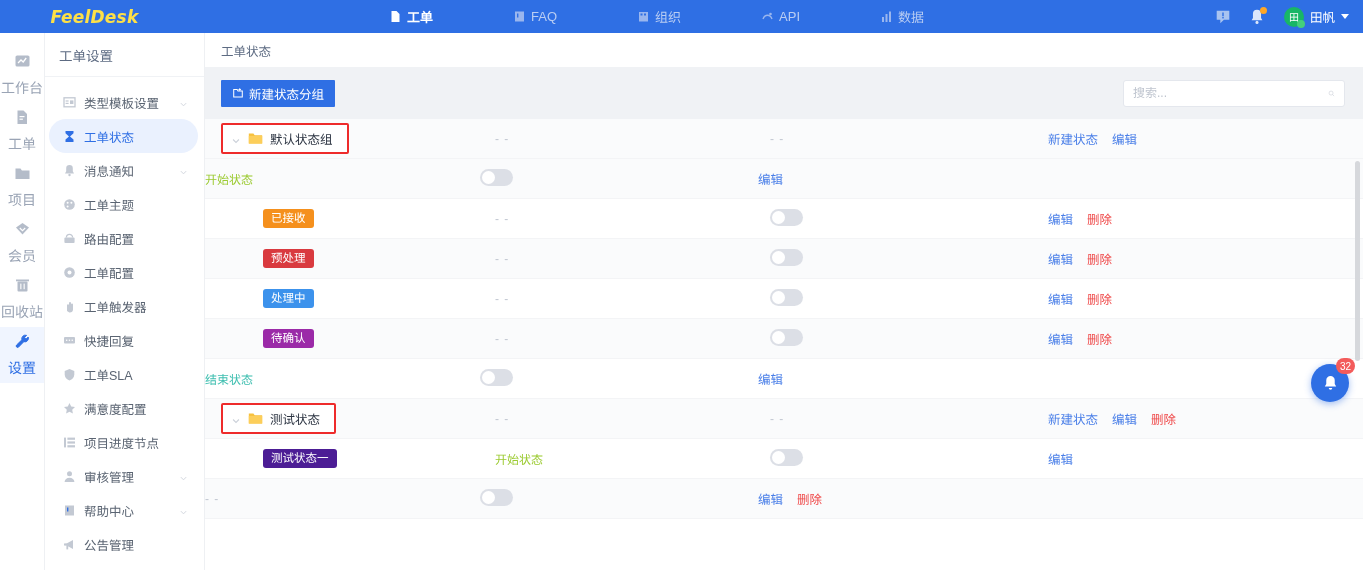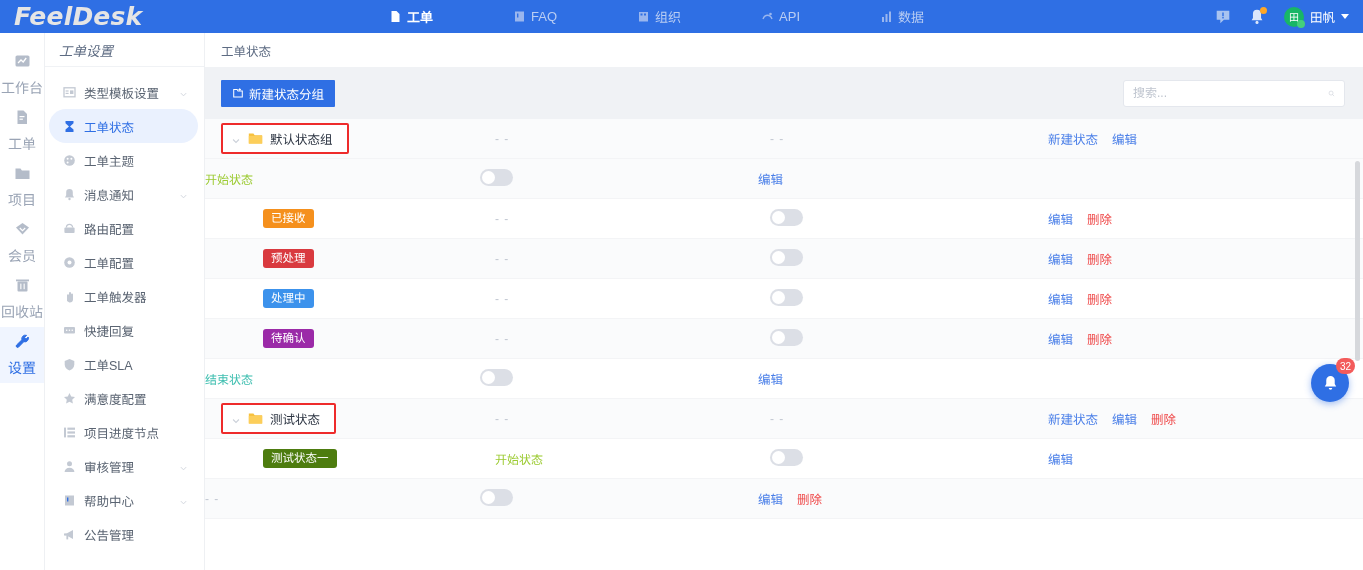--- a/index.html
+++ b/index.html
@@ -9,23 +9,24 @@
     font-size: 13px; color: #333; overflow: hidden; background: #f0f2f5;
   }
   .app { position: relative; width: 1363px; height: 570px; display: flex; flex-direction: column; }
 
   
   .topbar {
     height: 33px; background: #2f6fe4; display: flex; align-items: center;
     flex: none; position: relative; color: #fff;
   }
   .brand {
-    width: 175px; padding-left: 14px; font-size: 25px; font-weight: bold;
-    font-style: italic; letter-spacing: .2px; color: #e5e5e5;
+    width: 175px; padding-left: 14px; font-size: 17px; font-weight: bold;
+    font-style: italic; letter-spacing: .2px; color: #fde047;
     font-family: "DejaVu Sans", sans-serif;
+    text-align: center;
   }
   .nav { display: flex; align-items: center; gap: 0; flex: 1; }
   .nav-item {
     display: flex; align-items: center; gap: 5px; font-size: 13px;
     color: #b9cdf3; padding: 0 14px; height: 33px; cursor: pointer;
     margin-right: 52px;
   }
   .nav-item:first-child { margin-left: 200px; }
   .nav-item.active { color: #ffffff; font-weight: 600; }
   .nav-ico { width: 13px; height: 13px; display: inline-block; }
@@ -55,21 +56,21 @@
   .rail-item {
     height: 56px; display: flex; flex-direction: column; align-items: center; justify-content: center;
     gap: 7px; cursor: pointer; color: #9aa4b5; font-size: 14px;
   }
   .rail-item.active { background: #f0f5ff; color: #2f6fe4; }
   .rail-item.active .rail-ico svg { stroke: #2f6fe4; fill: #2f6fe4; }
   .rail-ico { width: 17px; height: 17px; display: flex; align-items: center; justify-content: center; }
 
   
   .sidebar { width: 160px; background: #fff; flex: none; border-right: 1px solid #eef0f3; display: flex; flex-direction: column; }
-  .sb-title { height: 34px; display: flex; align-items: center; padding-left: 14px; font-size: 13.5px; color: #5d6b82; border-bottom: 1px solid #f0f2f5; font-style: italic; }
+  .sb-title { height: 44px; display: flex; align-items: center; padding-left: 14px; font-size: 13.5px; color: #5d6b82; border-bottom: 1px solid #f0f2f5; }
   .sb-list { padding-top: 8px; overflow: hidden; }
   .sb-item {
     height: 34px; display: flex; align-items: center; gap: 8px; padding: 0 10px 0 14px;
     font-size: 12.5px; color: #5a6472; cursor: pointer; margin: 0 6px 0 4px; border-radius: 17px;
   }
   .sb-item.active { background: #eaf1fe; color: #2f6fe4; }
   .sb-item.active .sb-ico svg { fill: #2f6fe4; }
   .sb-ico { width: 13px; height: 13px; flex: none; display: flex; align-items: center; justify-content: center; }
   .sb-label { flex: 1; white-space: nowrap; }
   .sb-chev { width: 9px; height: 9px; flex: none; opacity: .45; }
@@ -292,40 +293,40 @@
               <svg viewBox="0 0 13 13" width="100%" height="100%">
                 <path d="M2.5 1h8v2.2L7 6.4l3.5 3.2V12h-8V9.6L6 6.4 2.5 3.2z" fill="#2f6fe4"></path>
               </svg>
             </span>
     <span class="sb-label">工单状态</span>
 
   </div>
   <div class="sb-item ">
     <span class="sb-ico">
               <svg viewBox="0 0 13 13" width="100%" height="100%">
+                <path d="M6.5 1a3.3 3.3 0 00-3.3 3.3v3L2 9.4h9L9.8 7.3v-3A3.3 3.3 0 006.5 1z" fill="#c3c9d3"></path>
+                <circle cx="6.5" cy="11" r="1.2" fill="#c3c9d3"></circle>
+              </svg>
+            </span>
+    <span class="sb-label">消息通知</span>
+    <span class="sb-chev"><svg viewBox="0 0 12 12" width="100%" height="100%">
+                <path d="M2.5 4.2L6 7.8l3.5-3.6" fill="none" stroke="#9aa4b5" stroke-width="1.3"></path>
+              </svg></span>
+  </div>
+  <div class="sb-item ">
+    <span class="sb-ico">
+              <svg viewBox="0 0 13 13" width="100%" height="100%">
                 <circle cx="6.5" cy="6.5" r="5.3" fill="#c3c9d3"></circle>
                 <circle cx="4.6" cy="4.7" r="1" fill="#fff"></circle>
                 <circle cx="8.4" cy="4.7" r="1" fill="#fff"></circle>
                 <circle cx="4.6" cy="8.4" r="1" fill="#fff"></circle>
               </svg>
             </span>
     <span class="sb-label">工单主题</span>
 
-  </div>
-  <div class="sb-item ">
-    <span class="sb-ico">
-              <svg viewBox="0 0 13 13" width="100%" height="100%">
-                <path d="M6.5 1a3.3 3.3 0 00-3.3 3.3v3L2 9.4h9L9.8 7.3v-3A3.3 3.3 0 006.5 1z" fill="#c3c9d3"></path>
-                <circle cx="6.5" cy="11" r="1.2" fill="#c3c9d3"></circle>
-              </svg>
-            </span>
-    <span class="sb-label">消息通知</span>
-    <span class="sb-chev"><svg viewBox="0 0 12 12" width="100%" height="100%">
-                <path d="M2.5 4.2L6 7.8l3.5-3.6" fill="none" stroke="#9aa4b5" stroke-width="1.3"></path>
-              </svg></span>
   </div>
   <div class="sb-item ">
     <span class="sb-ico">
               <svg viewBox="0 0 13 13" width="100%" height="100%">
                 <rect x="1.4" y="5.6" width="10.2" height="5.4" rx="1" fill="#c3c9d3"></rect>
                 <path d="M3.4 5.4a3.1 3.1 0 016.2 0" fill="none" stroke="#c3c9d3" stroke-width="1.2"></path>
               </svg>
             </span>
     <span class="sb-label">路由配置</span>
 
@@ -508,21 +509,21 @@
                       <path d="M.8 1.6h5l1.3 1.9h8.1v9H.8z" fill="#f7c13e"></path>
                       <path d="M.8 4.2h14.4v8.3H.8z" fill="#fcce5a"></path>
                     </svg></span>
             <span class="grp-name">测试状态</span>
           </span></div>
       <div class="c2"><span class="dash" style="color:#c2c8d2">- -</span></div>
       <div class="c3"><span class="dash">- -</span></div>
       <div class="c4"><span class="act ">新建状态</span><span class="act ">编辑</span><span class="act danger">删除</span></div>
     </div>
             <div class="tr ">
-      <div class="c1"><span style="display:inline-block;padding-left:42px"><span class="tag" style="background:#4d7c0f">测试状态一</span></span></div>
+      <div class="c1"><span style="display:inline-block;padding-left:42px"><span class="tag" style="background:#4c1d95">测试状态一</span></span></div>
       <div class="c2"><span class="ident" style="color:#9ccb32">开始状态</span></div>
       <div class="c3"><span class="switch"></span></div>
       <div class="c4"><span class="act ">编辑</span></div>
     </div>
             <div class="tr zebra">
       <div class="c2"><span class="dash" style="color:#c2c8d2">- -</span></div>
       <div class="c3"><span class="switch"></span></div>
       <div class="c4"><span class="act ">编辑</span><span class="act danger">删除</span></div>
     </div>
           </div>

